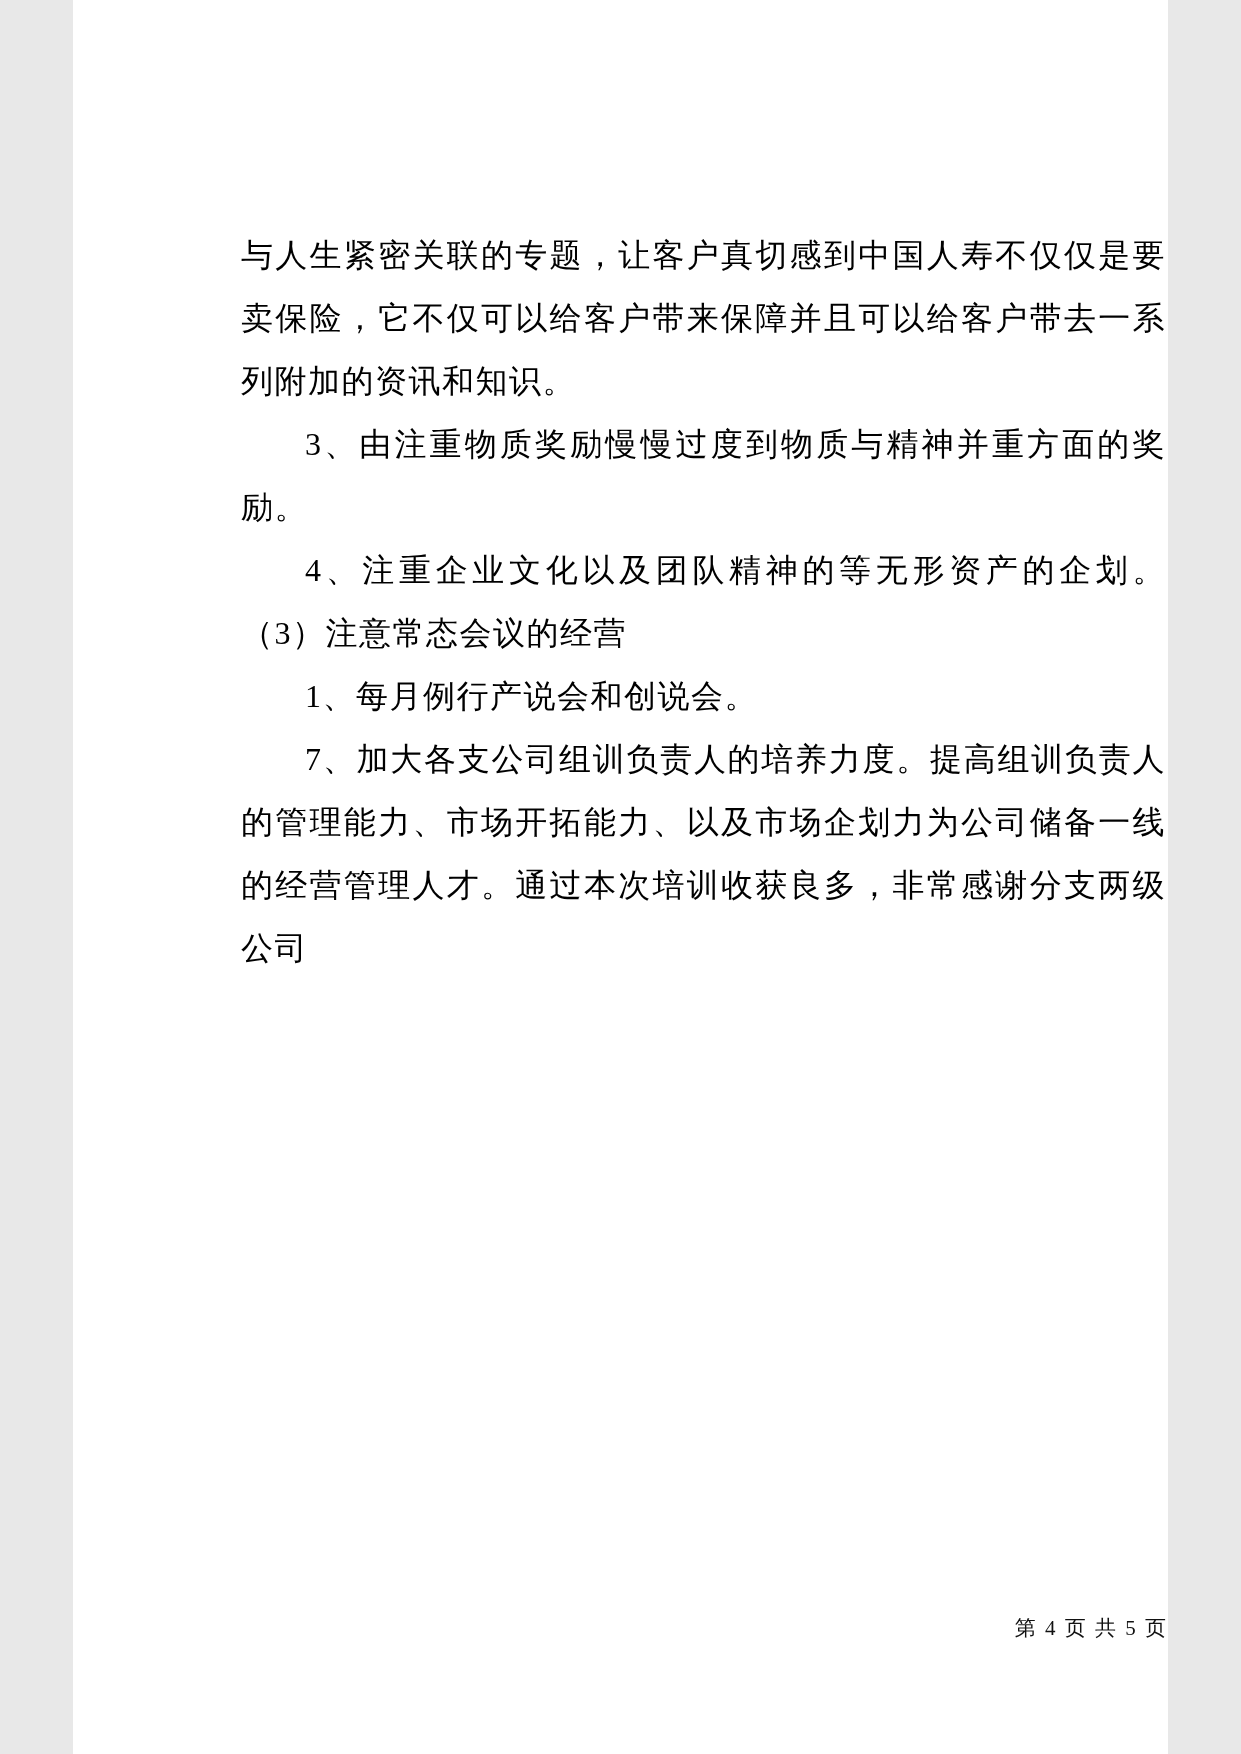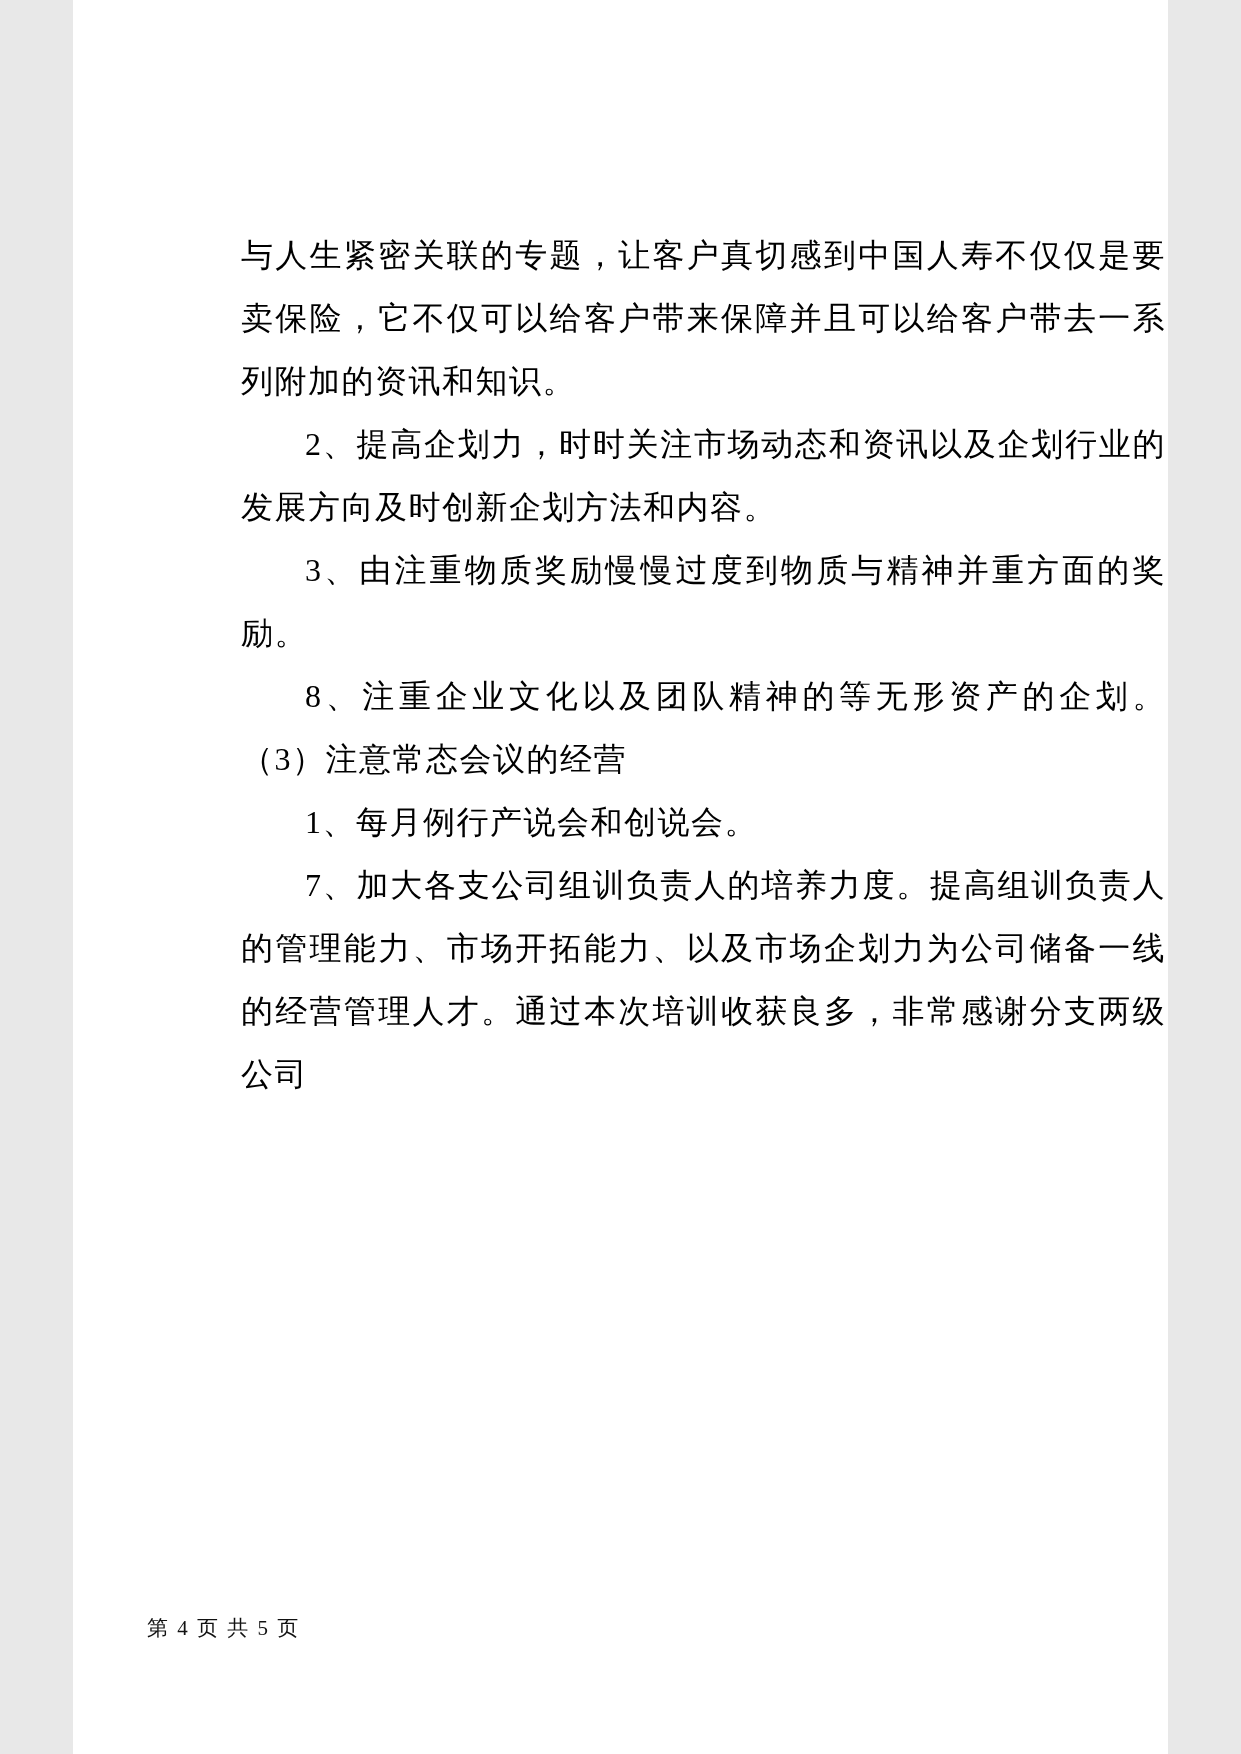--- a/index.html
+++ b/index.html
@@ -34,37 +34,36 @@
     font-weight: 400;
   }
   .para.no-indent {
     text-indent: 0;
   }
   .footer {
     position: absolute;
     left: 0;
     right: 0;
     top: 1612px;
-    text-align: left;
-    padding-left: 74px; 
+    text-align: right;
+    padding-left: 56px; 
     font-size: 21px;
     line-height: 32px;
     letter-spacing: 2px;
     color: #111111;
   }
 </style>
 </head>
 <body>
 
 <div class="page">
   <div class="content">
     <p class="para no-indent">与人生紧密关联的专题，让客户真切感到中国人寿不仅仅是要卖保险，它不仅可以给客户带来保障并且可以给客户带去一系列附加的资讯和知识。</p>
-    <p class="para">2、提高企划力，时时关注市场动态和资讯以及企划行业的发展方向及时创新企划方法和内容。</p>
     <p class="para">3、由注重物质奖励慢慢过度到物质与精神并重方面的奖励。</p>
-    <p class="para">8、注重企业文化以及团队精神的等无形资产的企划。（3）注意常态会议的经营</p>
+    <p class="para">4、注重企业文化以及团队精神的等无形资产的企划。（3）注意常态会议的经营</p>
     <p class="para">1、每月例行产说会和创说会。</p>
     <p class="para">7、加大各支公司组训负责人的培养力度。提高组训负责人的管理能力、市场开拓能力、以及市场企划力为公司储备一线的经营管理人才。通过本次培训收获良多，非常感谢分支两级公司</p>
   </div>
 
   <div class="footer">
     <span>第 4 页 共 5 页</span>
   </div>
 </div>
 
 </body></html>

